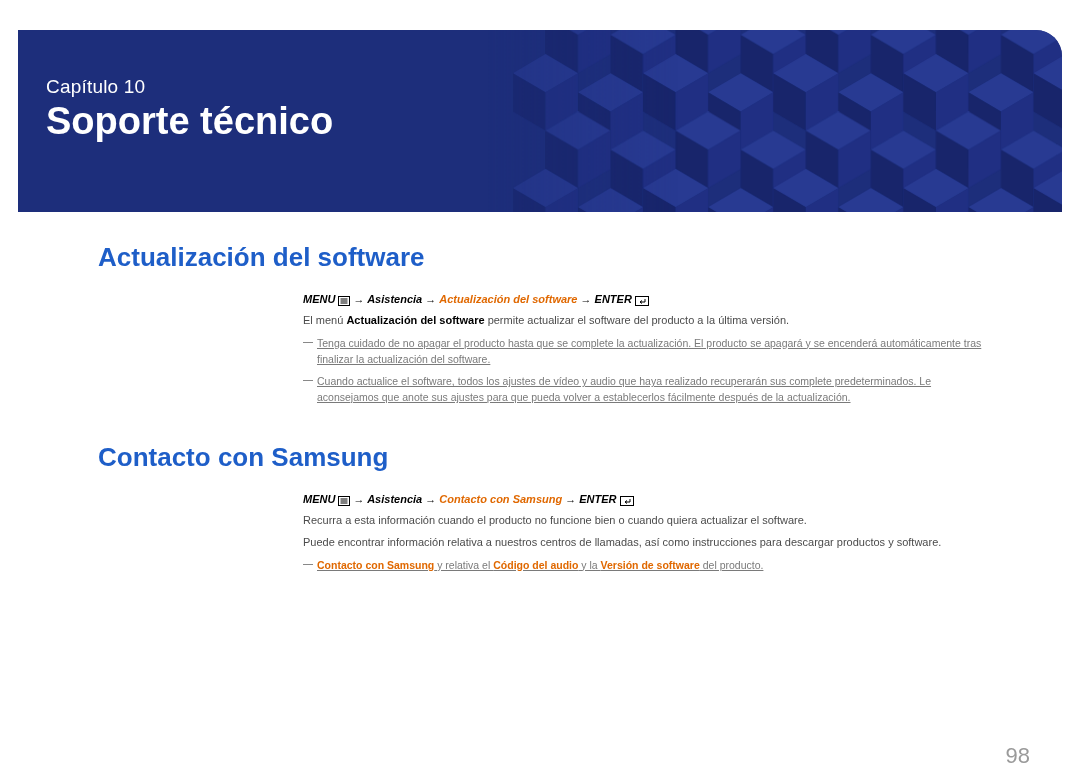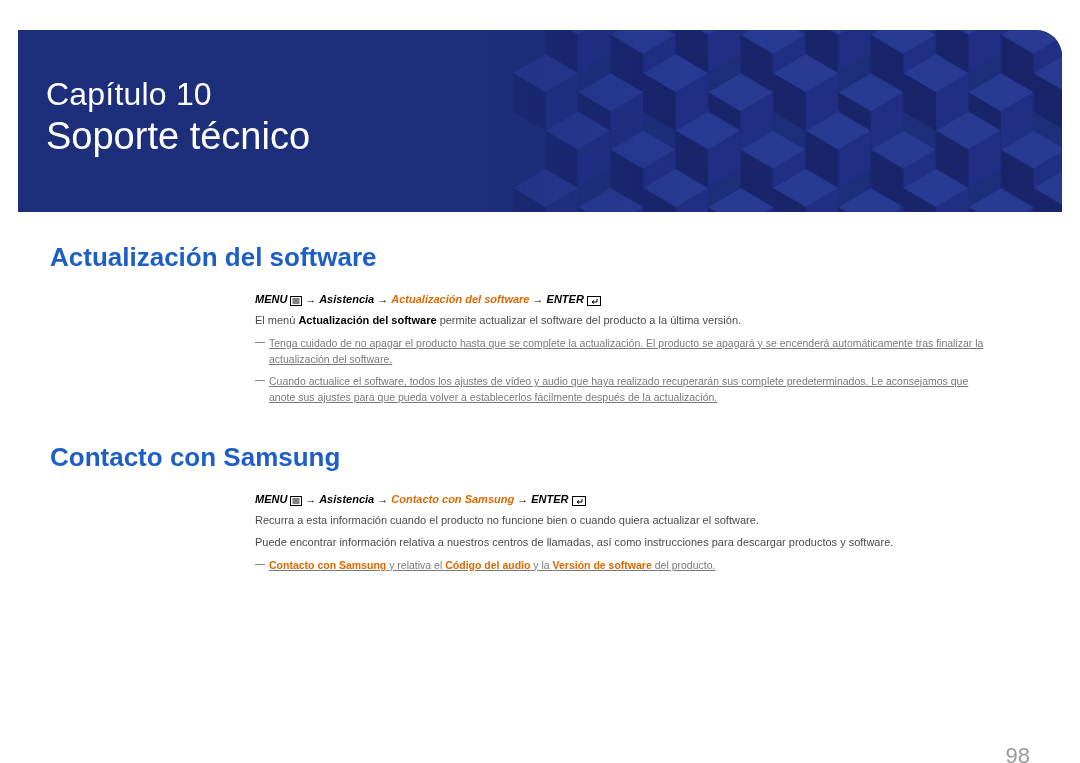--- a/index.html
+++ b/index.html
@@ -15,26 +15,26 @@
     border-top-right-radius: 26px;
     overflow:hidden;
   }
   .cubes {
     position:absolute; top:0; right:0; width:55%; height:100%;
   }
   .cubes svg { width:100%; height:100%; display:block; }
   .banner-text {
     position:absolute; left:28px; top:46px; color:#ffffff;
   }
-  .chapter-label { font-size:32px; font-weight:400; letter-spacing:0.2px; }
-  .chapter-title { font-size:38px; font-weight:400; margin-top:2px; }
+  .chapter-label { font-size:19px; font-weight:400; letter-spacing:0.2px; }
+  .chapter-title { font-size:38px; font-weight:700; margin-top:2px; }
 
   
   .content { padding: 30px 50px 0 50px; color:#333; }
-  .section { margin-bottom: 36px; }
+  .section { margin-bottom: 36px; margin-left: 48px; }
   .section-title { color:#1e5ec8; font-size:26px; font-weight:600; margin-bottom:20px; }
   .menu-line { font-size:11px; margin: 0 0 6px 205px; font-style: italic; }
   .menu-line .bold { font-weight:700; color:#000; }
   .menu-line .orange { color:#e06800; font-weight:600; }
   .icon-box { display:inline-block; vertical-align:middle; }
   .icon-box svg { vertical-align:-2px; }
 
   .body-line { font-size:11px; color:#4b4b4b; margin: 0 40px 6px 205px; line-height:1.5; }
   .body-line .bold { font-weight:700; color:#000; }
 

